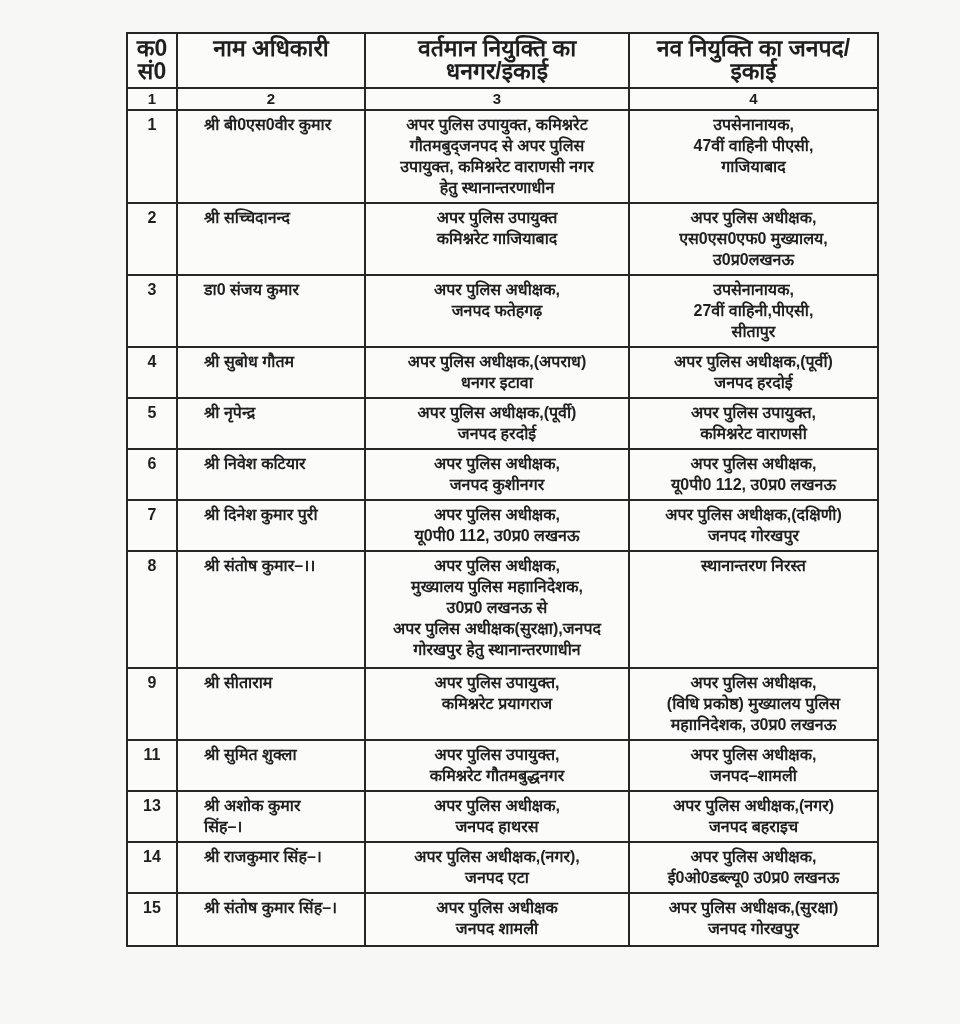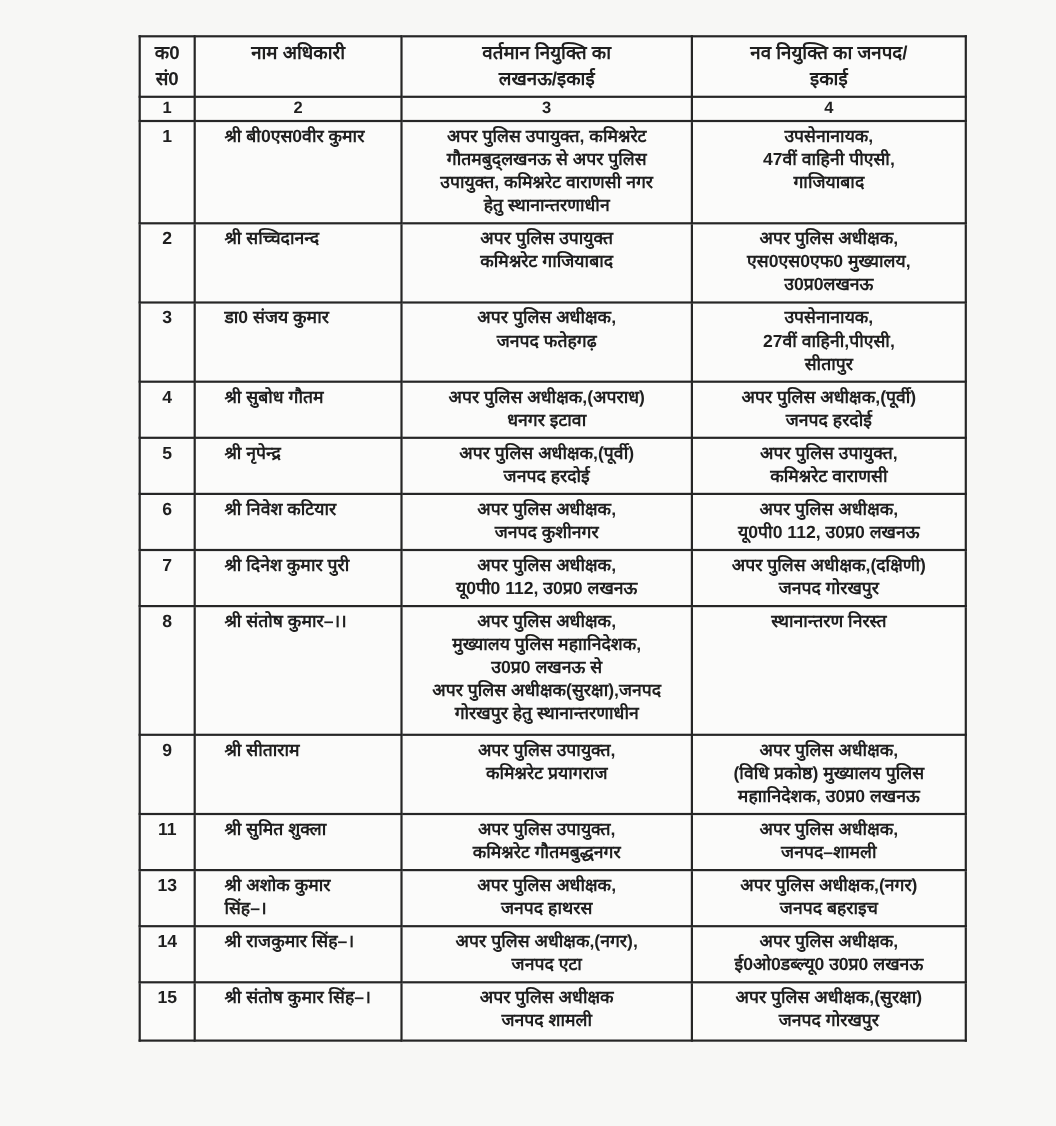--- a/index.html
+++ b/index.html
@@ -38,21 +38,21 @@
     vertical-align: top;
     text-align: center;
     padding: 3px 4px 4px 4px;
     white-space: pre-line;
     overflow: hidden;
   }
   table.transfer-table td.c2 {
     text-align: left;
     padding-left: 26px;
   }
-  tr.header-row th { font-size: 17px; line-height: 23px; }
+  tr.header-row th { font-size: 23px; line-height: 23px; }
   tr.num-row td {
     font-size: 15px;
     line-height: 15px;
     padding: 2px 0 2px 0;
   }
 </style>
 </head>
 <body>
 
 <div class="page">
@@ -62,36 +62,36 @@
         <col class="c2">
         <col class="c3">
         <col class="c4">
     </colgroup>
     <tbody>
       <tr class="header-row" style="height:50px;">
         <th class="c1">क0
 सं0</th>
         <th class="c2">नाम अधिकारी</th>
         <th class="c3">वर्तमान नियुक्ति का
-लखनऊ/इकाई</th>
+धनगर/इकाई</th>
         <th class="c4">नव नियुक्ति का जनपद/
 इकाई</th>
       </tr>
       <tr class="num-row" style="height:22px;">
         <td class="c1">1</td>
         <td class="c2" style="text-align:center;padding-left:0;">2</td>
         <td class="c3">3</td>
         <td class="c4">4</td>
       </tr>
 
       <tr style="height:87px;">
         <td class="c1">1</td>
         <td class="c2">श्री बी0एस0वीर कुमार</td>
         <td class="c3">अपर पुलिस उपायुक्त, कमिश्नरेट
-गौतमबुद्लखनऊ से अपर पुलिस
+गौतमबुद्जनपद से अपर पुलिस
 उपायुक्त, कमिश्नरेट वाराणसी नगर
 हेतु स्थानान्तरणाधीन</td>
         <td class="c4">उपसेनानायक,
 47वीं वाहिनी पीएसी,
 गाजियाबाद</td>
       </tr>
       <tr style="height:70px;">
         <td class="c1">2</td>
         <td class="c2">श्री सच्चिदानन्द</td>
         <td class="c3">अपर पुलिस उपायुक्त

